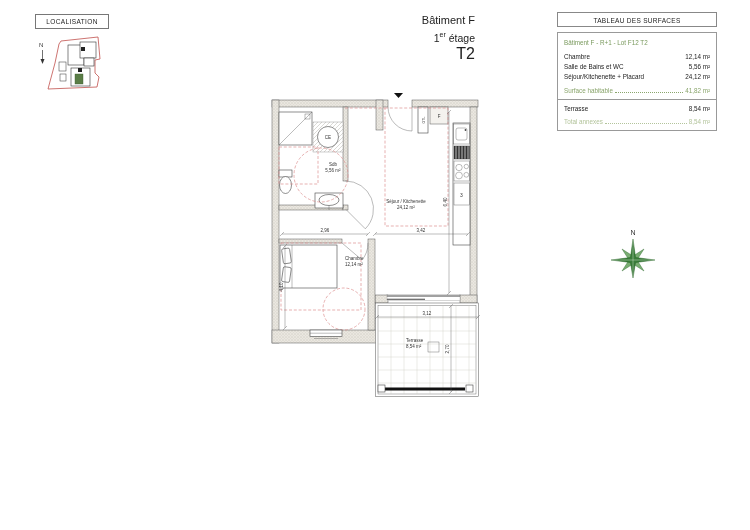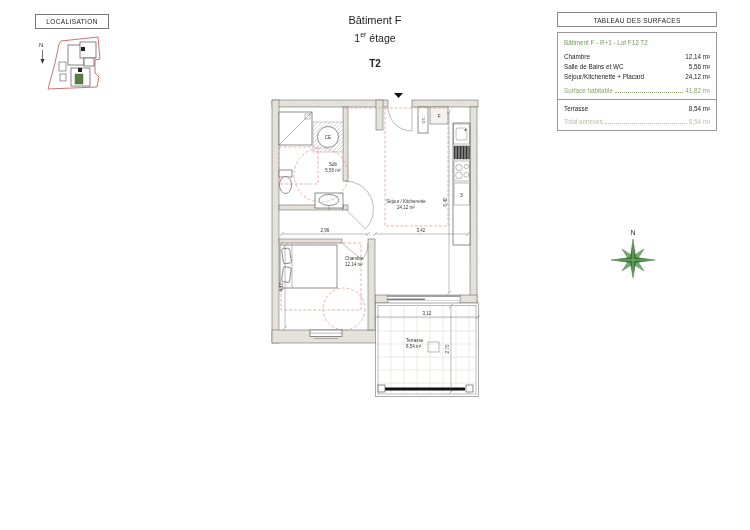--- a/index.html
+++ b/index.html
@@ -5,26 +5,26 @@
   html,body{margin:0;padding:0;background:#fff;}
   #sheet{position:relative;width:750px;height:530px;background:#fff;overflow:hidden;
          font-family:"Liberation Sans",sans-serif;color:#222;}
 
   
   .loc-title{position:absolute;left:35px;top:14px;width:72px;height:13px;border:1px solid #777;
              font-size:6.5px;line-height:13px;text-align:center;letter-spacing:.4px;background:#fff;}
   .loc-map{position:absolute;left:34px;top:33px;}
 
   
-  .title-block{position:absolute;left:275px;top:14px;width:200px;text-align:center;}
+  .title-block{position:absolute;left:275px;top:14px;width:200px;text-align:right;}
   .tb-building{font-size:11px;}
   .tb-floor{font-size:10.5px;margin-top:5px;}
   .tb-floor sup{font-size:7px;}
   .tb-lot{font-size:16px;font-weight:bold;color:#6c8d54;margin-top:5px;}
-  .tb-type{font-size:10px;margin-top:14px;font-weight:bold;}
+  .tb-type{font-size:16px;margin-top:1px;}
 
   
   .surf-title{position:absolute;left:557px;top:12px;width:160px;height:15px;border:1px solid #888;
               font-size:6.5px;line-height:15px;text-align:center;letter-spacing:.3px;background:#fff;box-sizing:border-box;}
   .surf-box{position:absolute;left:557px;top:32px;width:160px;height:99px;border:1px solid #999;
             background:#fff;box-sizing:border-box;padding:5px 6px 0 6px;font-size:6.3px;}
   .surf-header{color:#7a9a5e;margin:1px 0 7px 0;}
   .surf-row{display:flex;align-items:baseline;margin-bottom:3.2px;}
   .surf-row .lbl{white-space:nowrap;}
   .surf-row .dots{flex:1;border-bottom:1px dotted #999;margin:0 2px 1px 2px;}

